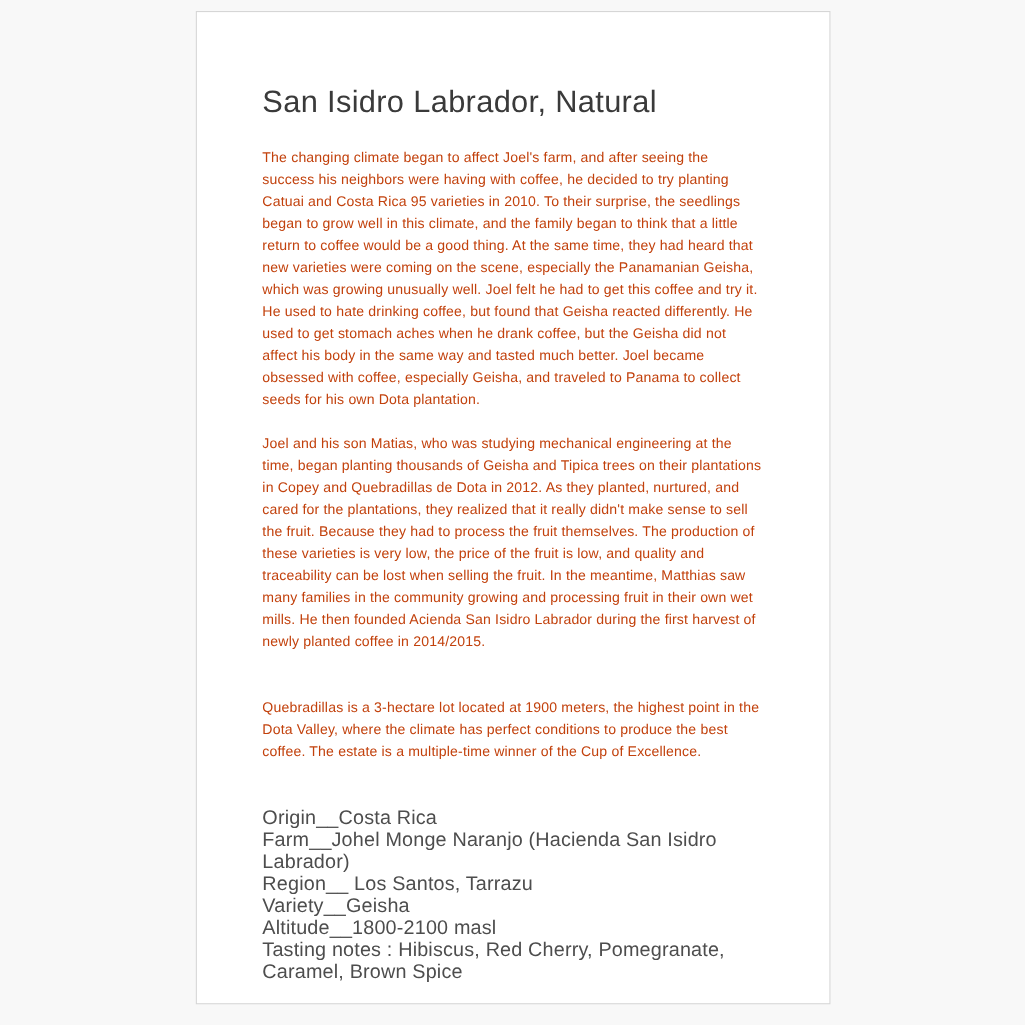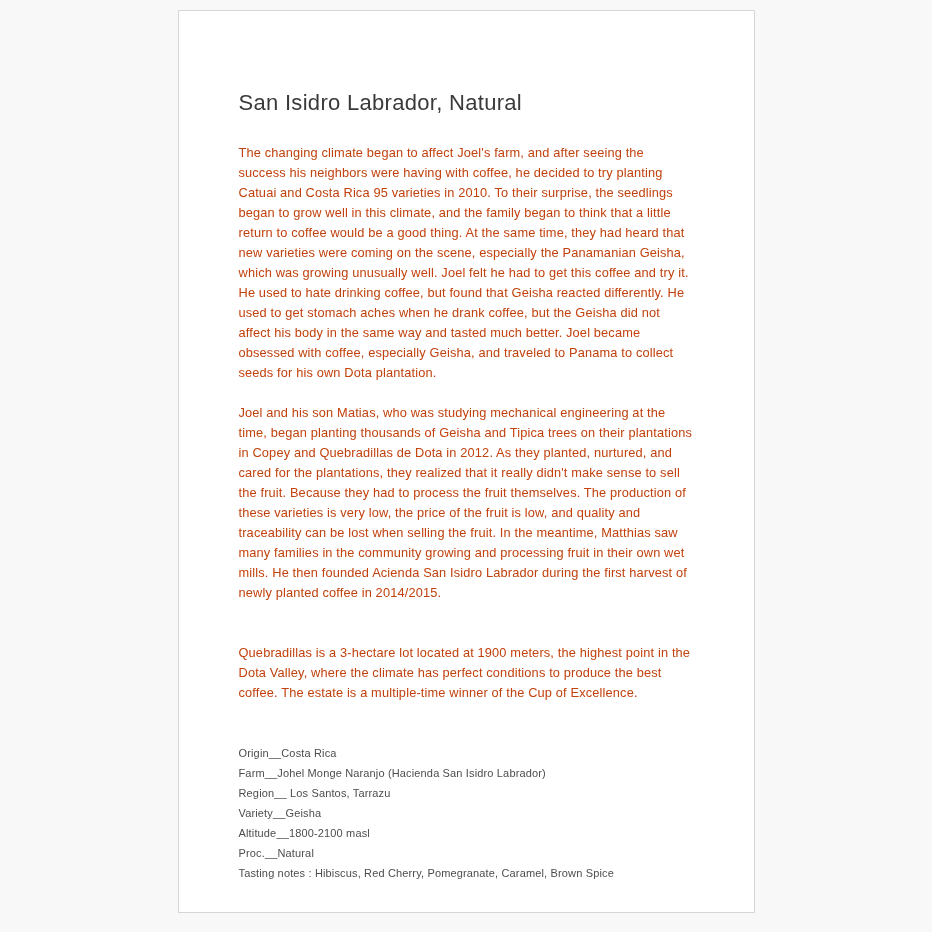--- a/index.html
+++ b/index.html
@@ -15,27 +15,26 @@
   .page-card {
     width: 577px;
     height: 903px;
     margin: 10px auto 0 auto;
     background: #ffffff;
     border: 1px solid #d6d6d6;
     padding: 68px 60px 40px 60px;
   }
 
   .product-title {
-    font-size: 22px;
+    font-size: 28px;
     font-weight: 400;
     color: #3a3a3a;
     letter-spacing: 0.3px;
     line-height: 28px;
     margin-bottom: 26px;
-    margin-top: 10px;
   }
 
   .article p {
     font-size: 12.8px;
     line-height: 20px;
     color: #c2410c;
     letter-spacing: 0.15px;
     margin-bottom: 20px;
     max-width: 456px;
   }
@@ -43,21 +42,21 @@
   .article p:last-child {
     margin-bottom: 0;
     margin-top: 40px;
   }
 
   .specs {
     margin-top: 40px;
   }
 
   .spec-line {
-    font-size: 11px;
+    font-size: 18px;
     line-height: 20px;
     color: #4d4d4d;
     letter-spacing: 0.15px;
     white-space: pre-wrap;
     max-width: 456px;
   }
 </style>
 </head>
 <body>
 
@@ -70,17 +69,16 @@
     <p>Joel and his son Matias, who was studying mechanical engineering at the time, began planting thousands of Geisha and Tipica trees on their plantations in Copey and Quebradillas de Dota in 2012. As they planted, nurtured, and cared for the plantations, they realized that it really didn't make sense to sell the fruit. Because they had to process the fruit themselves. The production of these varieties is very low, the price of the fruit is low, and quality and traceability can be lost when selling the fruit. In the meantime, Matthias saw many families in the community growing and processing fruit in their own wet mills. He then founded Acienda San Isidro Labrador during the first harvest of newly planted coffee in 2014/2015.</p>
     <p>Quebradillas is a 3-hectare lot located at 1900 meters, the highest point in the Dota Valley, where the climate has perfect conditions to produce the best coffee. The estate is a multiple-time winner of the Cup of Excellence.</p>
   </div>
 
   <div class="specs">
     <div class="spec-line">Origin__Costa Rica</div>
     <div class="spec-line">Farm__Johel Monge Naranjo (Hacienda San Isidro Labrador)</div>
     <div class="spec-line">Region__ Los Santos, Tarrazu</div>
     <div class="spec-line">Variety__Geisha</div>
     <div class="spec-line">Altitude__1800-2100 masl</div>
-    <div class="spec-line">Proc.__Natural</div>
     <div class="spec-line">Tasting notes : Hibiscus, Red Cherry, Pomegranate, Caramel, Brown Spice</div>
   </div>
 
 </div>
 
 </body></html>

